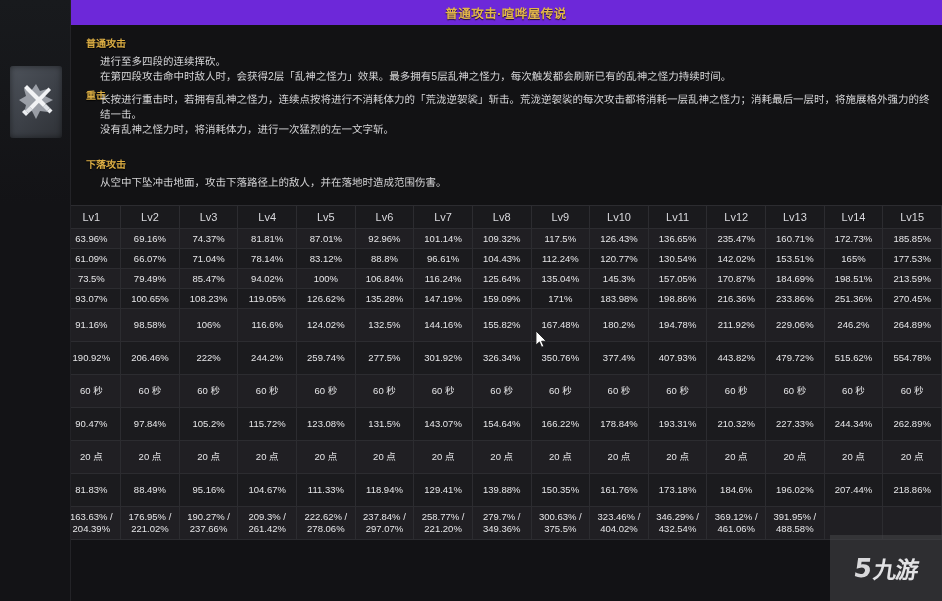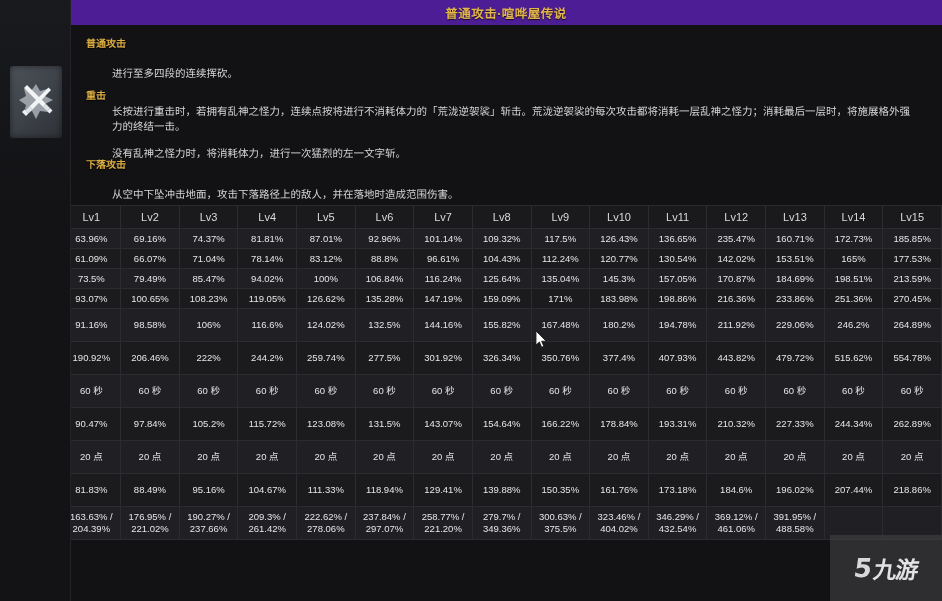--- a/index.html
+++ b/index.html
@@ -29,21 +29,21 @@
     background:linear-gradient(135deg,#4d525a 0%,#3c4047 55%,#2f3237 100%);
     border-radius:3px;
     display:flex;align-items:center;justify-content:center;
     box-shadow:inset 0 0 6px rgba(0,0,0,.5);
   }
   .skill-icon svg{display:block;}
 
   
   .titlebar{
     position:absolute;left:70px;top:0;width:872px;height:25px;
-    background:#4c1d95;
+    background:#6d28d9;
     display:flex;align-items:center;justify-content:center;
     border-bottom:1px solid #141416;
   }
   .titlebar .t{
     font-size:12.5px;font-weight:bold;letter-spacing:.5px;
     color:#e3b64a;
     text-shadow:0 1px 1px rgba(0,0,0,.8);
   }
 
   
@@ -58,21 +58,21 @@
     font-size:10px;font-weight:bold;
     padding:0 0 0 16px;
     text-shadow:0 1px 1px #000;
   }
   .sec-body{
     color:#d6d6d8;
     font-size:10.5px;
     line-height:15px;
     padding:0 10px 0 30px;
   }
-  .sec-body p{margin:12px;}
+  .sec-body p{margin:0;}
   #s1h{position:absolute;left:0;top:10px;}
   #s1b{position:absolute;left:0;top:29px;right:0;}
   #s2h{position:absolute;left:0;top:62px;}
   #s2b{position:absolute;left:0;top:67px;right:0;}
   #s3h{position:absolute;left:0;top:131px;}
   #s3b{position:absolute;left:0;top:150px;right:3px;}
 
   
   .tbl-wrap{
     position:absolute;left:0;top:205px;width:942px;height:338px;
@@ -168,20 +168,21 @@
   </div>
 
   <div class="titlebar">
     <span class="t">普通攻击·喧哗屋传说</span>
   </div>
 
   <div class="desc">
     <div class="sec-head" id="s1h">普通攻击</div>
     <div class="sec-body" id="s1b">
       <p>进行至多四段的连续挥砍。</p>
+      <p>在第四段攻击命中时敌人时，会获得2层「乱神之怪力」效果。最多拥有5层乱神之怪力，每次触发都会刷新已有的乱神之怪力持续时间。</p>
     </div>
 
     <div class="sec-head" id="s2h">重击</div>
     <div class="sec-body" id="s2b">
       <p>长按进行重击时，若拥有乱神之怪力，连续点按将进行不消耗体力的「荒泷逆袈裟」斩击。荒泷逆袈裟的每次攻击都将消耗一层乱神之怪力；消耗最后一层时，将施展格外强力的终结一击。</p>
       <p>没有乱神之怪力时，将消耗体力，进行一次猛烈的左一文字斩。</p>
     </div>
 
     <div class="sec-head" id="s3h">下落攻击</div>
     <div class="sec-body" id="s3b">

